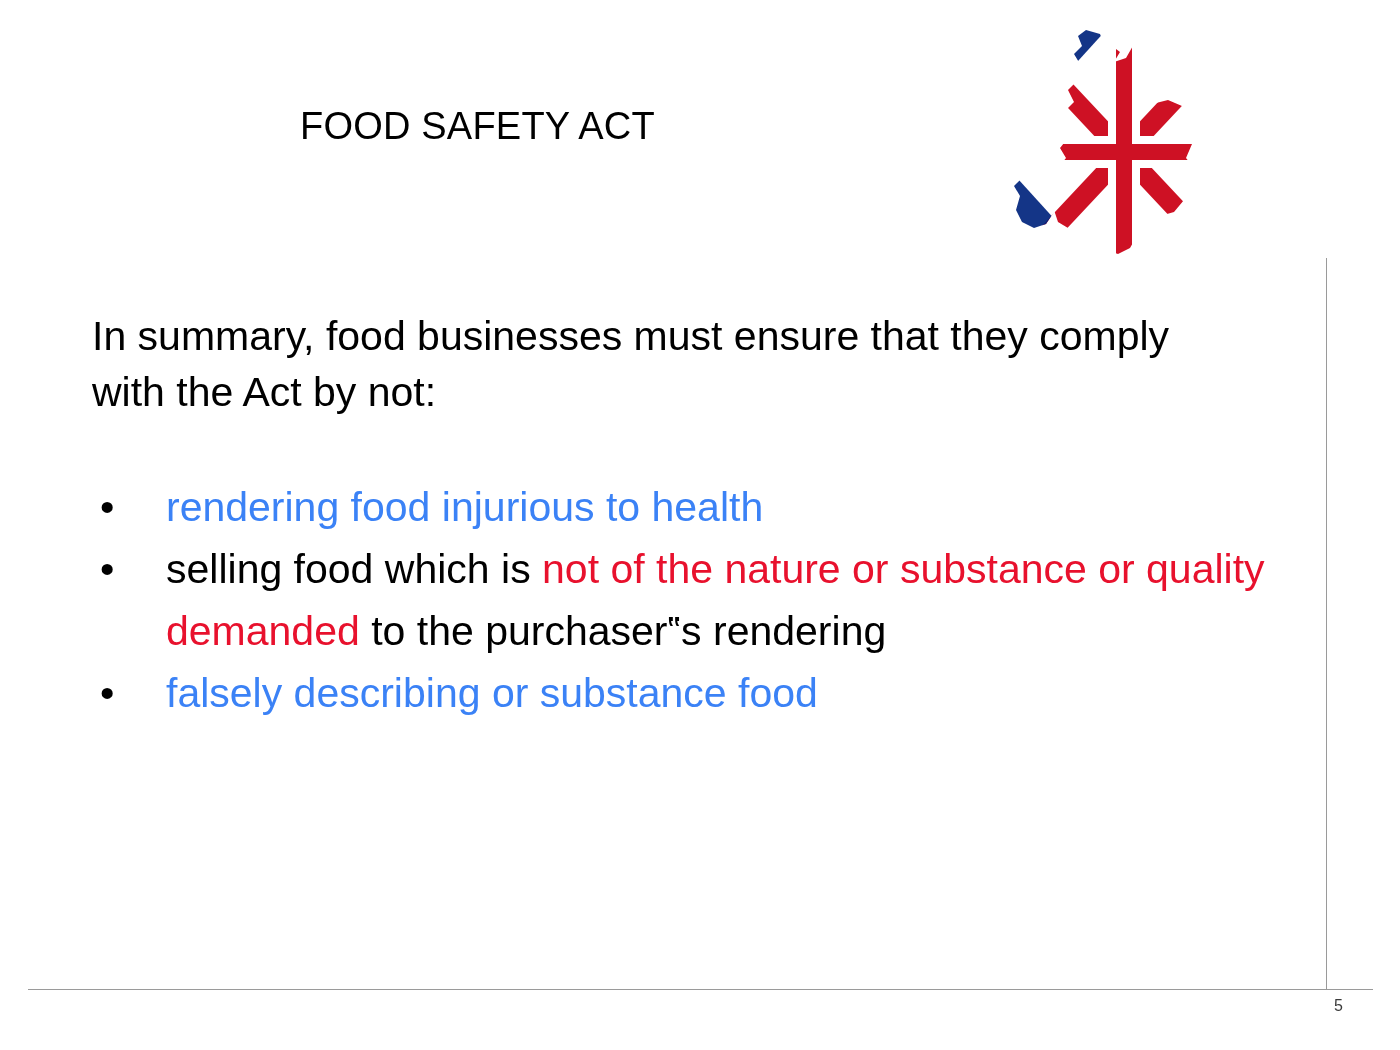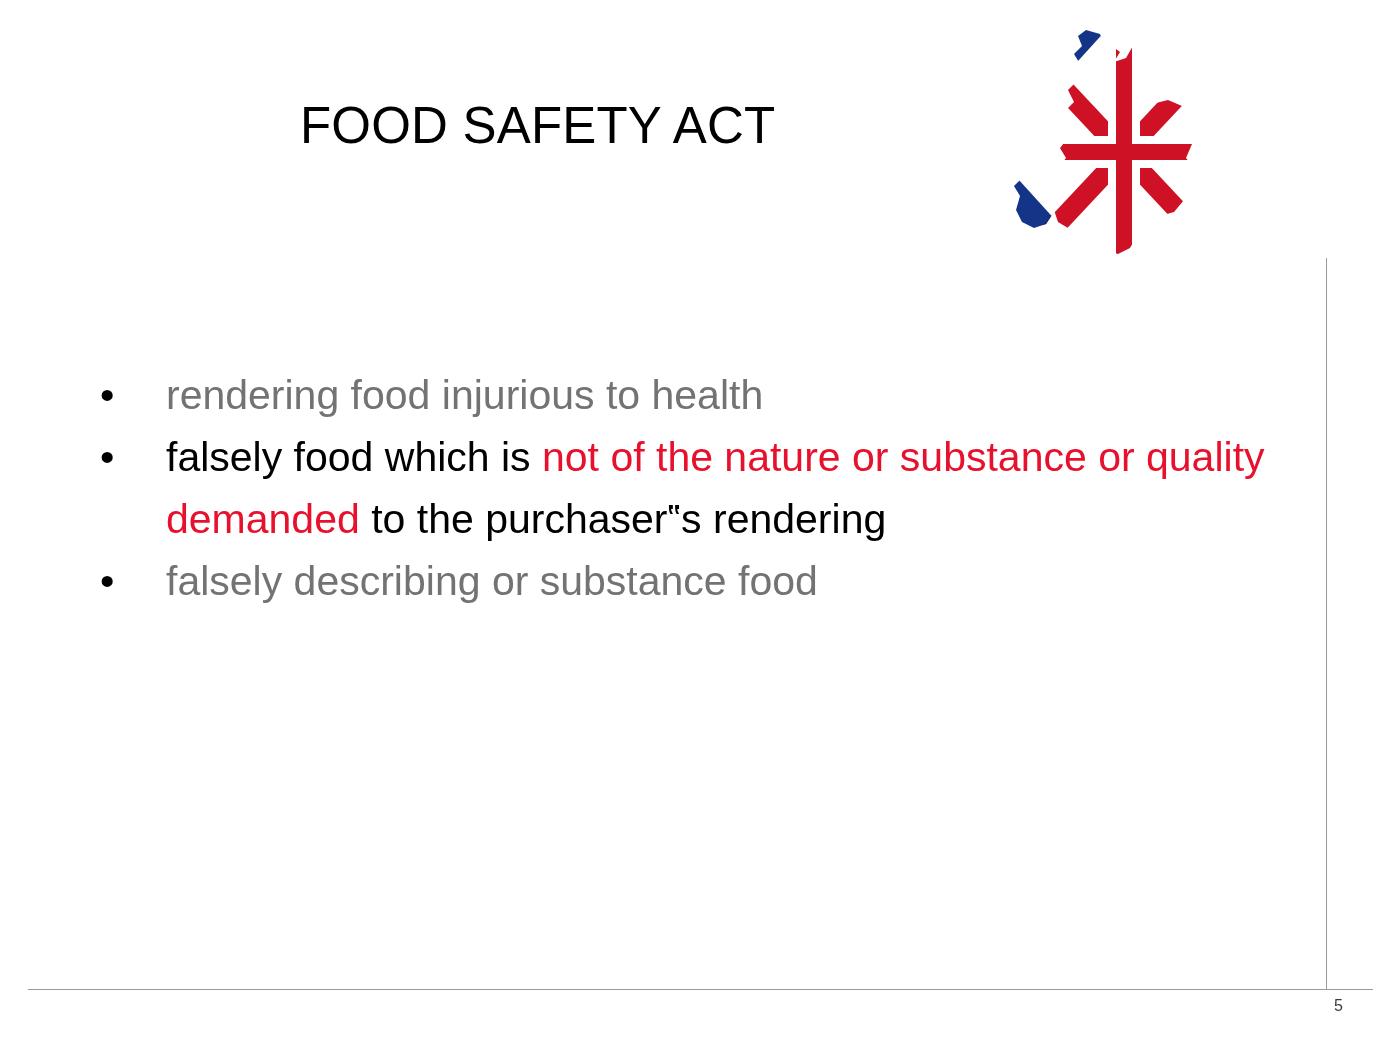--- a/index.html
+++ b/index.html
@@ -18,21 +18,21 @@
   .slide {
     position: absolute;
     inset: 0;
     background: #ffffff;
   }
   
   .slide-title {
     position: absolute;
     left: 300px;
     top: 103px;
-    font-size: 51px;
+    font-size: 38px;
     line-height: 46px;
     letter-spacing: 0.2px;
     color: #000000;
     white-space: nowrap;
   }
   
   .uk-map {
     position: absolute;
     left: 1008px;
     top: 28px;
@@ -94,21 +94,21 @@
   .bullets li .dot {
     position: absolute;
     left: 8px;
     top: 0;
     font-size: 41px;
     line-height: 62px;
     color: #000000;
   }
   .red { color: #e8112d; }
   .black { color: #000000; }
-  .li-red { color: #737373; }
+  .li-red { color: #3b82f6; }
 </style>
 </head>
 <body>
 
 <div class="slide">
 
   <div class="slide-title">FOOD SAFETY ACT</div>
 
   <div class="uk-map">
     <svg viewBox="0 0 232 250" width="232" height="250" xmlns="http://www.w3.org/2000/svg" aria-label="UK map flag">
@@ -140,29 +140,30 @@
         <rect x="-10" y="116" width="252" height="16" fill="#CE1124"></rect>
       </g>
     </svg>
   </div>
 
   <div class="vrule"></div>
   <div class="hrule"></div>
   <div class="page-number">5</div>
 
   <div class="body-block">
+    <div class="intro">In summary, food businesses must ensure that they comply with the Act by not:</div>
 
     <ul class="bullets">
       <li>
         <span class="dot">•</span>
         <span class="li-red">rendering food injurious to health</span>
       </li>
       <li>
         <span class="dot">•</span>
-        <span class="black">falsely food which is </span><span class="red">not of the nature or substance or quality demanded</span><span class="black"> to the purchaser‟s rendering</span>
+        <span class="black">selling food which is </span><span class="red">not of the nature or substance or quality demanded</span><span class="black"> to the purchaser‟s rendering</span>
       </li>
       <li>
         <span class="dot">•</span>
         <span class="li-red">falsely describing or substance food</span>
       </li>
     </ul>
   </div>
 
 </div>
 

